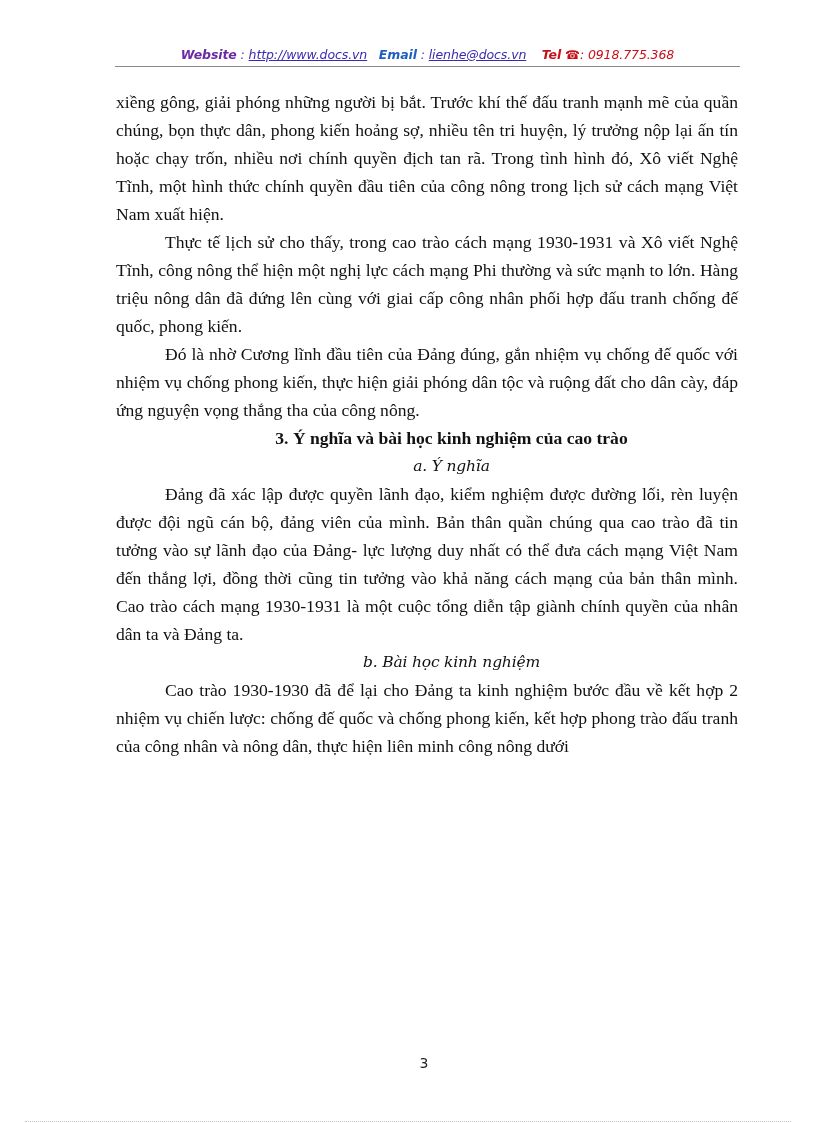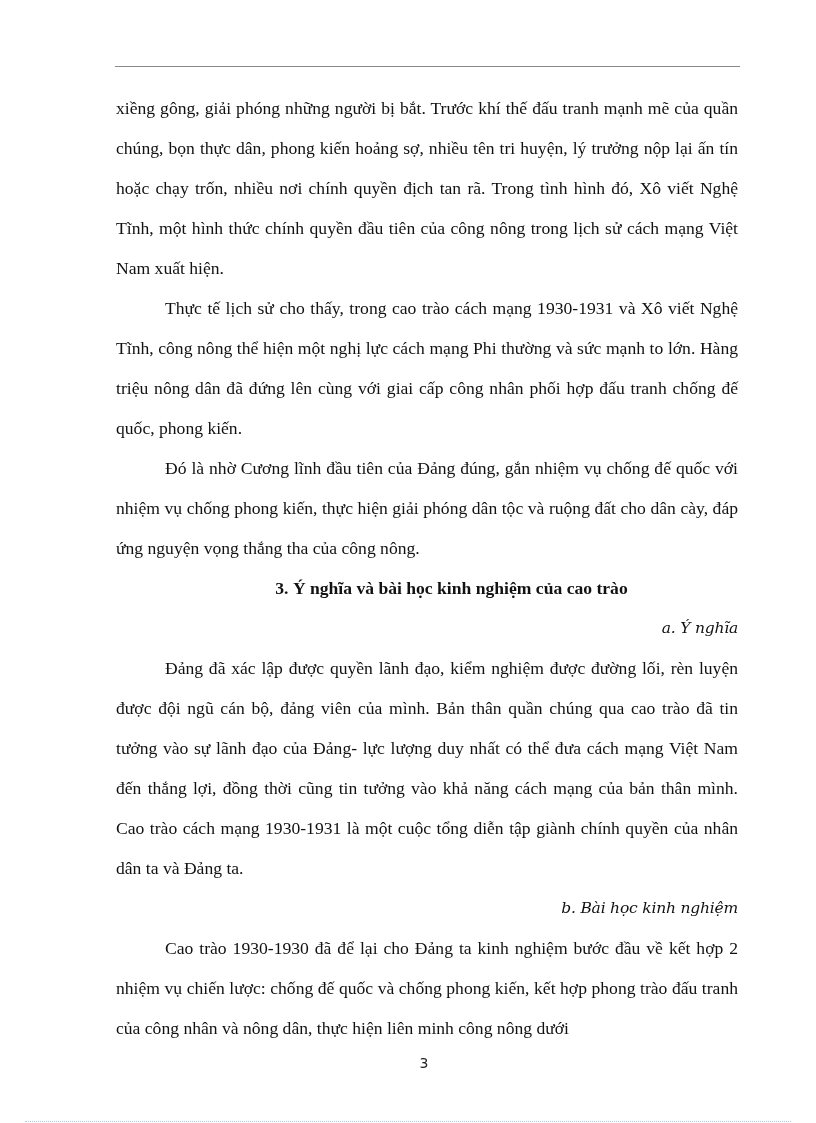--- a/index.html
+++ b/index.html
@@ -51,40 +51,40 @@
       border-top: 1px solid #8a8a8a;
     }
     
     .content {
       position: absolute;
       left: 116px;
       top: 88px;
       width: 622px;
       font-family: "Liberation Serif", serif;
       font-size: 17.6px;
-      line-height: 40px;
+      line-height: 28px;
       color: #111111;
     }
     .content p {
       margin: 0;
       text-align: justify;
       text-indent: 49px;
     }
     .content p.noindent { text-indent: 0; }
     .content .heading {
       font-weight: bold;
       text-indent: 49px;
       text-align: center;
     }
     .content .subheading {
       font-family: "DejaVu Serif", serif;
       font-style: italic;
       font-size: 15.5px;
       text-indent: 49px;
-      text-align: right;
+      text-align: center;
       letter-spacing: -0.2px;
     }
     
     .page-number {
       position: absolute;
       left: 0;
       width: 848px;
       top: 1055px;
       text-align: center;
       font-family: "DejaVu Sans", sans-serif;
@@ -98,20 +98,26 @@
       width: 766px;
       height: 0;
       border-top: 1px dotted #b9c9d6;
     }
   </style>
 </head>
 <body>
 
 <div class="page">
 
+  <div class="header">
+    <span class="lbl-website">Website</span><span class="sep"> : </span><span class="link">http://www.docs.vn</span>&nbsp;&nbsp;
+    <span class="lbl-email">Email</span><span class="sep">  : </span><span class="link-email">lienhe@docs.vn</span>&nbsp;&nbsp;&nbsp;
+    <span class="lbl-tel">Tel</span>
+    <span class="phone-icon">☎</span><span class="phone">: </span><span class="phone">0918.775.368</span>
+  </div>
   <div class="header-rule"></div>
 
   <div class="content">
     <p class="noindent">xiềng gông, giải phóng những người bị bắt. Trước khí thế đấu tranh mạnh mẽ của quần chúng, bọn thực dân, phong kiến hoảng sợ, nhiều tên tri huyện, lý trưởng nộp lại ấn tín hoặc chạy trốn, nhiều nơi chính quyền địch tan rã. Trong tình hình đó, Xô viết Nghệ Tĩnh, một hình thức chính quyền đầu tiên của công nông trong lịch sử cách mạng Việt Nam xuất hiện.</p>
     <p>Thực tế lịch sử cho thấy, trong cao trào cách mạng 1930-1931 và Xô viết Nghệ Tĩnh, công nông thể hiện một nghị lực cách mạng Phi thường và sức mạnh to lớn. Hàng triệu nông dân đã đứng lên cùng với giai cấp công nhân phối hợp đấu tranh chống đế quốc, phong kiến.</p>
     <p>Đó là nhờ Cương lĩnh đầu tiên của Đảng đúng, gắn nhiệm vụ chống đế quốc với nhiệm vụ chống phong kiến, thực hiện giải phóng dân tộc và ruộng đất cho dân cày, đáp ứng nguyện vọng thắng tha của công nông.</p>
 
     <p class="heading">3. Ý nghĩa và bài học kinh nghiệm của cao trào</p>
 
     <p class="subheading">a. Ý nghĩa</p>

